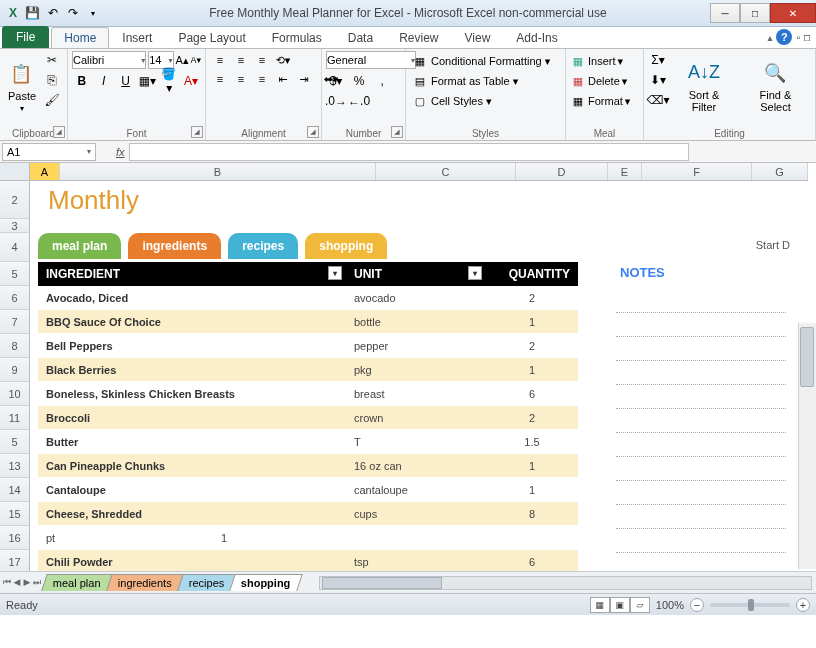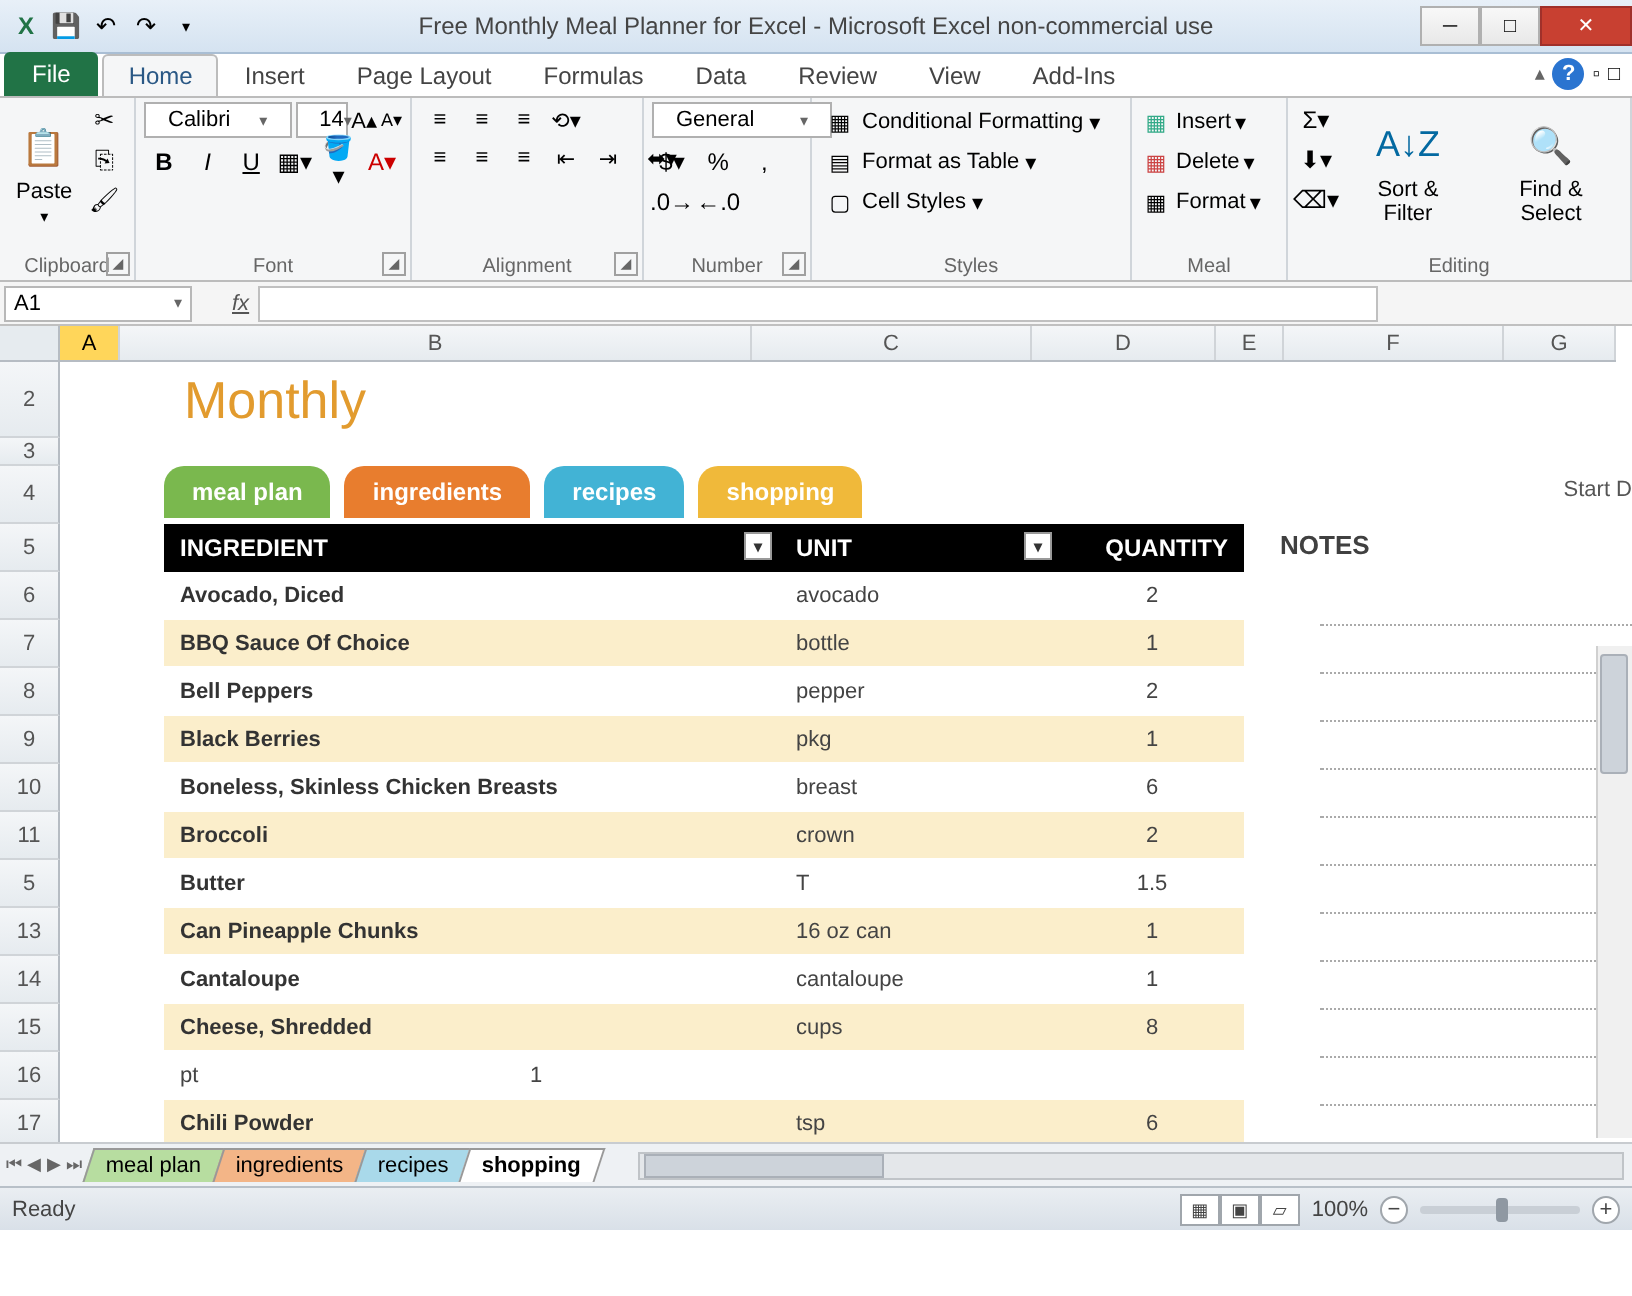--- a/index.html
+++ b/index.html
@@ -31,21 +31,21 @@
 .bigbtn { display: flex; flex-direction: column; align-items: center; justify-content: center; gap: 2px; padding: 2px 4px; font-size: 11px; }
 .bigbtn .icn { width: 28px; height: 28px; display: flex; align-items: center; justify-content: center; font-size: 18px; }
 
 .clipboard-g { width: 68px; }
 .clipboard-top { display: flex; height: 70px; }
 .clip-small { display: flex; flex-direction: column; gap: 2px; margin-left: 2px; }
 .smicon { width: 20px; height: 18px; display: flex; align-items: center; justify-content: center; font-size: 12px; }
 
 .font-g { width: 138px; }
 .font-row { display: flex; gap: 2px; margin-bottom: 2px; align-items: center; }
-.combo { border: 1px solid #b0b0b0; background: #fff; height: 18px; display: flex; align-items: center; padding: 0 11px; font-size: 11px; }
+.combo { border: 1px solid #b0b0b0; background: #fff; height: 18px; display: flex; align-items: center; padding: 0 0; font-size: 11px; }
 .combo.font { width: 76px; }
 .combo.size { width: 26px; }
 .combo .dd { margin-left: auto; font-size: 8px; color: #666; }
 .tinyAA { font-size: 11px; }
 .btnrow button { border: none; background: none; width: 20px; height: 20px; font-size: 12px; display: inline-flex; align-items: center; justify-content: center; }
 
 .align-g { width: 116px; }
 .align-grid { display: flex; flex-direction: column; gap: 1px; }
 .align-row { display: flex; gap: 1px; }
 .abtn { width: 20px; height: 18px; display: flex; align-items: center; justify-content: center; font-size: 11px; }
@@ -81,42 +81,42 @@
 .ch.C { width: 140px; }
 .ch.D { width: 92px; }
 .ch.E { width: 34px; }
 .ch.F { width: 110px; }
 .ch.G { width: 56px; }
 .rowhead { width: 30px; background: linear-gradient(#f4f6f8,#e6ebef); border-right: 1px solid #b6bcc3; border-bottom: 1px solid #d0d4d8; text-align: center; font-size: 11px; color: #555; display: flex; align-items: center; justify-content: center; }
 .corner { width: 30px; height: 18px; background: #e6ebef; border-right: 1px solid #b6bcc3; border-bottom: 1px solid #b6bcc3; }
 
 .body { display: flex; }
 .rowheads-col { display: flex; flex-direction: column; }
-.content { position: relative; width: 760px; margin-left: 44px; }
+.content { position: relative; width: 760px; }
 
 
 .title-row { height: 38px; display: flex; align-items: center; padding-left: 18px; font-size: 26px; }
 .title-orange { color: #e29b2e; font-weight: 400; }
 .title-grey { color: #7a7a7a; font-weight: 300; }
 
 .tabs-row { height: 29px; position: relative; padding-left: 8px; }
 .pill { display: inline-block; border-radius: 10px 10px 0 0; color: #fff; font-size: 12px; padding: 6px 14px; margin-right: 4px; font-weight: 600; }
 .pill.green { background: #7ab84e; }
 .pill.orange { background: #e87d2e; }
 .pill.blue { background: #42b3d5; }
 .pill.yellow { background: #f0b93a; }
 .startd { position: absolute; right: 0; top: 6px; font-size: 11px; color: #555; }
 
 .header-row { height: 24px; background: #000000; display: flex; color: #fff; font-size: 12px; font-weight: bold; }
 .hc { display: flex; align-items: center; padding: 0 8px; position: relative; }
 .hc.ing { width: 308px; }
 .hc.unit { width: 140px; }
 .hc.qty { width: 92px; justify-content: flex-end; }
 .filter { width: 14px; height: 14px; background: #fff; border: 1px solid #999; position: absolute; right: 4px; top: 4px; display: flex; align-items: center; justify-content: center; font-size: 8px; color: #333; }
-.notes-h { position: absolute; left: 566px; color: #404040; font-weight: bold; font-size: 13px; }
+.notes-h { position: absolute; left: 590px; color: #3b82f6; font-weight: bold; font-size: 13px; }
 
 .data-row { height: 24px; display: flex; align-items: center; border-bottom: 1px solid #fff; font-size: 11px; }
 .data-row.even { background: #fbeecb; }
 .data-row.odd { background: #fff; }
 .dc { padding: 0 8px; }
 .dc.ing { width: 308px; font-weight: bold; color: #333; }
 .dc.unit { width: 140px; color: #444; }
 .dc.qty { width: 92px; text-align: center; color: #444; }
 
 .notes-lines { position: absolute; left: 586px; top: 92px; width: 170px; }

